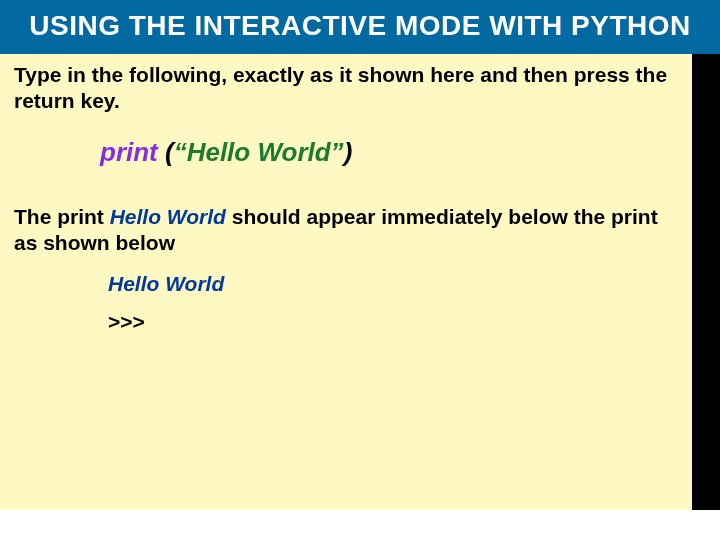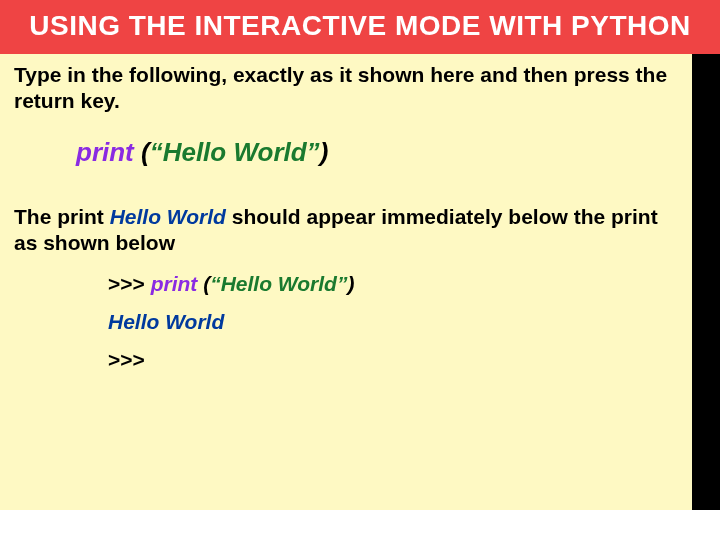--- a/index.html
+++ b/index.html
@@ -10,21 +10,21 @@
     font-family: Arial, Helvetica, sans-serif;
     overflow: hidden;
   }
   .slide {
     width: 720px;
     height: 540px;
     background: #fff;
     position: relative;
   }
   .title-bar {
-    background: #ef4444;
+    background: #0369a1;
     color: #fff;
     text-align: center;
     padding: 10px 20px 12px 20px;
     font-weight: 900;
     font-size: 28px;
     line-height: 1.15;
     letter-spacing: 0.5px;
   }
   .content {
     background: #fef9c3;
@@ -33,21 +33,21 @@
     height: calc(540px - 84px);
   }
   .instruction {
     font-size: 21px;
     font-weight: 700;
     color: #000;
     line-height: 1.25;
     margin-bottom: 22px;
   }
   .code-line {
-    margin-left: 62px;
+    margin-left: 86px;
     font-size: 26px;
     font-style: italic;
     font-weight: 700;
     margin-bottom: 36px;
   }
   .kw { color: #8a2be2; }
   .paren { color: #000; }
   .str { color: #1a7a2f; }
   .instruction2 {
     font-size: 21px;
@@ -84,21 +84,18 @@
 
     <div class="code-line">
       <span class="kw">print</span><span class="paren"> (</span><span class="str">“Hello World”</span><span class="paren">)</span>
     </div>
 
     <p class="instruction2">
       <span>The print </span><span class="hello-inline">Hello World</span><span> should appear immediately below the print as shown below</span>
     </p>
 
     <div class="terminal">
-      <div class="term-line">
-        <span class="prompt">&gt;&gt;&gt; </span><span class="term-print"><span class="kw">print</span><span> (</span><span class="str">“Hello World”</span><span>)</span></span>
-      </div>
       <div class="term-line output">Hello World</div>
       <div class="term-line prompt">&gt;&gt;&gt;</div>
     </div>
 
   </div>
 </div>
 
 </body></html>

